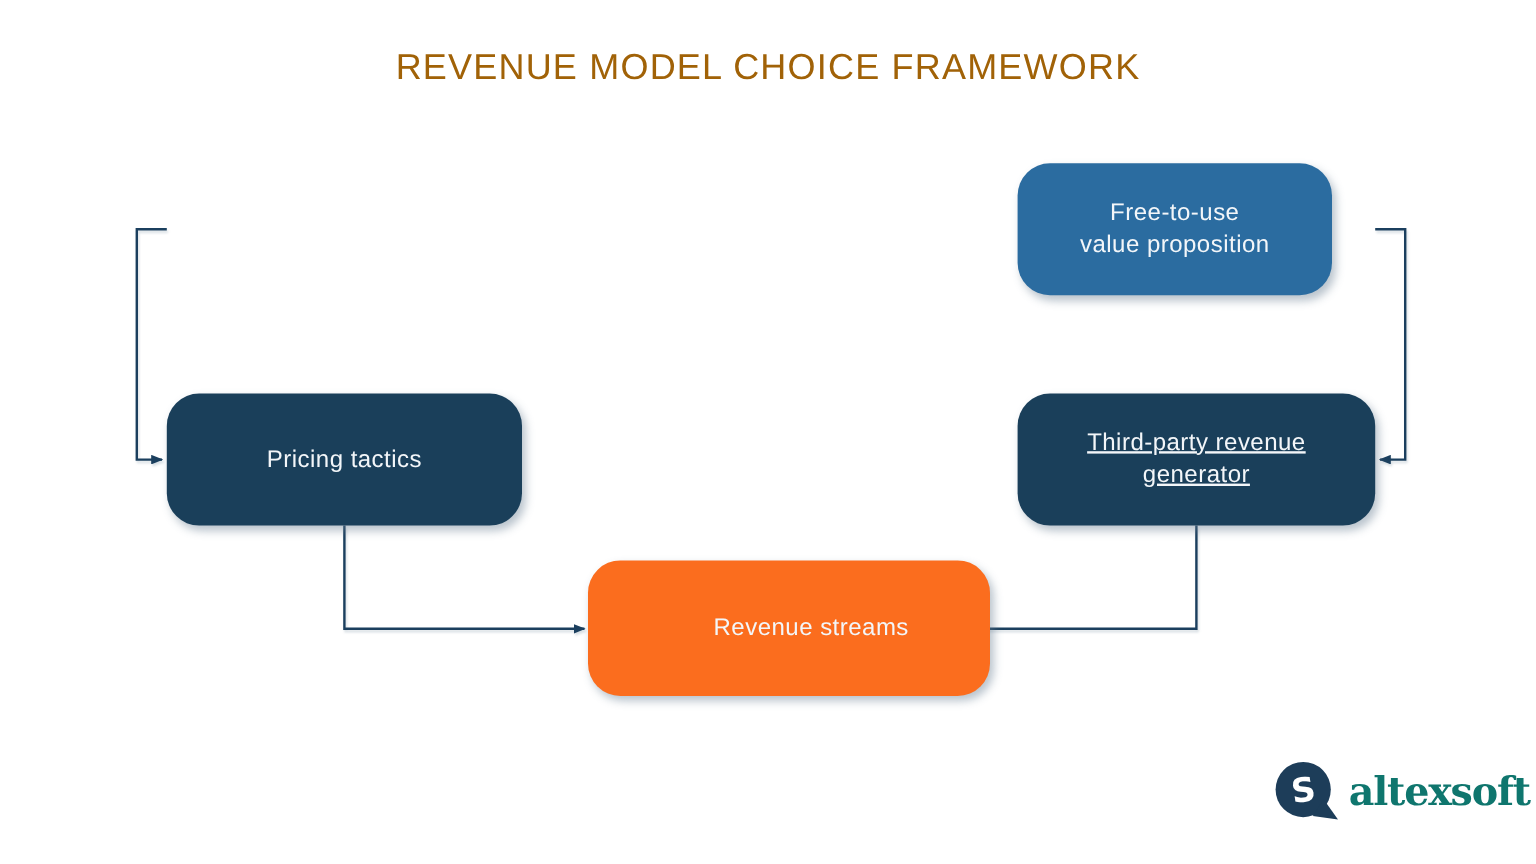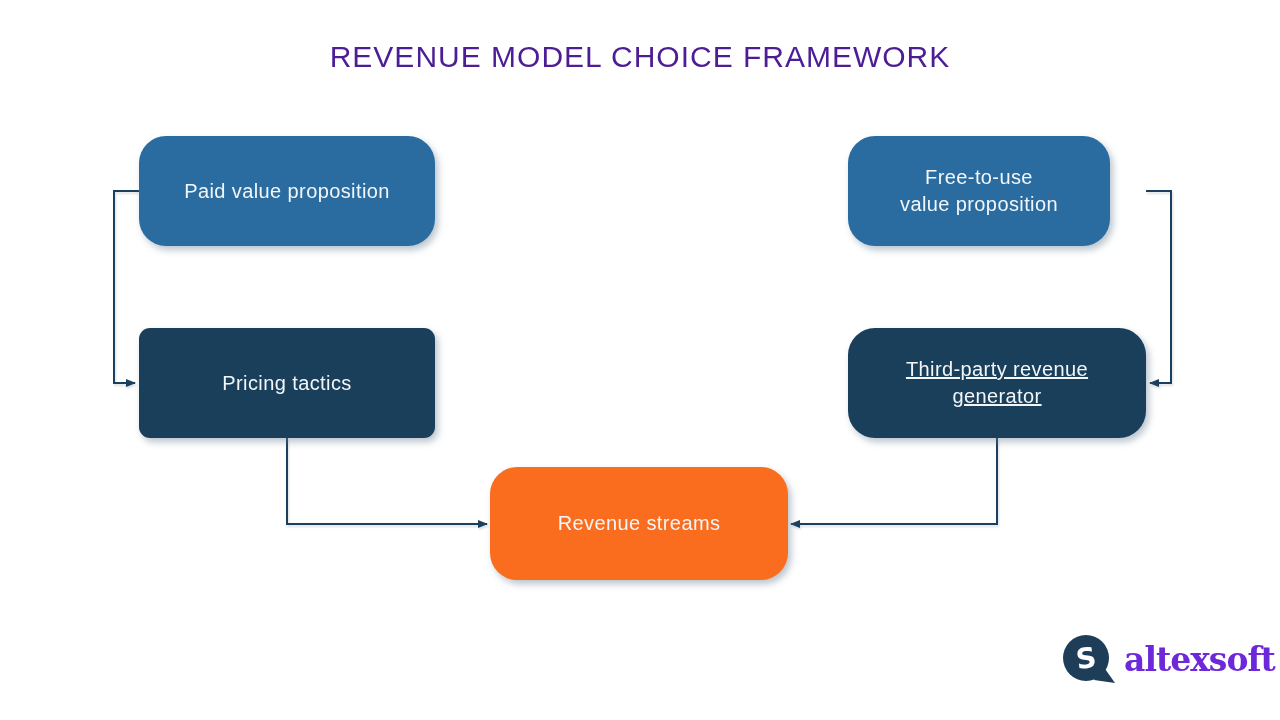--- a/index.html
+++ b/index.html
@@ -18,21 +18,21 @@
   .title {
     position: absolute;
     top: 40px;
     left: 0;
     right: 0;
     margin: 0;
     text-align: center;
     font-size: 30px;
     font-weight: 500;
     letter-spacing: 1px;
-    color: #4c1d95;
+    color: #a16207;
   }
   .connectors {
     position: absolute;
     top: 0;
     left: 0;
     z-index: 1;
     filter: drop-shadow(1px 2px 1px rgba(140,160,175,0.35));
   }
   .box {
     position: absolute;
@@ -48,40 +48,40 @@
     line-height: 27px;
     white-space: pre-line;
     box-shadow: 3px 4px 7px rgba(103,125,145,0.45);
   }
   .box.blue   { background: #2b6ca0; }
   .box.navy   { background: #1a3f5a; }
   .box.orange { background: #fb6d1e; }
 
   .box-paid        { left: 139px; top: 136px; width: 296px; height: 110px; }
   .box-free        { left: 848px; top: 136px; width: 262px; height: 110px; }
-  .box-pricing     { left: 139px; top: 328px; width: 296px; height: 110px; border-radius: 11px; }
+  .box-pricing     { left: 139px; top: 328px; width: 296px; height: 110px; }
   .box-thirdparty  { left: 848px; top: 328px; width: 298px; height: 110px; text-decoration: underline; }
-  .box-revenue     { left: 490px; top: 467px; width: 298px; height: 113px; }
+  .box-revenue     { left: 490px; top: 467px; width: 298px; height: 113px; padding-left: 37px; }
 
   .logo {
     position: absolute;
     left: 1062px;
     top: 633px;
     height: 52px;
     display: flex;
     align-items: center;
     gap: 7px;
     z-index: 2;
   }
   .logo-text {
     font-family: "DejaVu Serif", serif;
     font-weight: bold;
     font-size: 33px;
     letter-spacing: -1px;
-    color: #6d28d9;
+    color: #0f766e;
     line-height: 1;
   }
 </style>
 </head>
 <body>
 
 <div class="canvas">
 
   <h1 class="title">REVENUE MODEL CHOICE FRAMEWORK</h1>
 
@@ -90,23 +90,20 @@
       <marker id="arrow" markerWidth="10" markerHeight="8" refX="9" refY="4" orient="auto" markerUnits="userSpaceOnUse">
         <path d="M0,0 L10,4 L0,8 Z" fill="#1b3f5e"></path>
       </marker>
     </defs>
     <polyline points="139,191 114,191 114,383 135,383" fill="none" stroke="#1b3f5e" stroke-width="2" marker-end="url(#arrow)"></polyline>
     <polyline points="1146,191 1171,191 1171,383 1150,383" fill="none" stroke="#1b3f5e" stroke-width="2" marker-end="url(#arrow)"></polyline>
     <polyline points="287,438 287,524 487,524" fill="none" stroke="#1b3f5e" stroke-width="2" marker-end="url(#arrow)"></polyline>
     <polyline points="997,438 997,524 791,524" fill="none" stroke="#1b3f5e" stroke-width="2" marker-end="url(#arrow)"></polyline>
   </svg>
 
-  <div class="box blue box-paid">
-    <span>Paid value proposition</span>
-  </div>
 
   <div class="box blue box-free">
     <span>Free-to-use
 value proposition</span>
   </div>
 
   <div class="box navy box-pricing">
     <span>Pricing tactics</span>
   </div>
 

